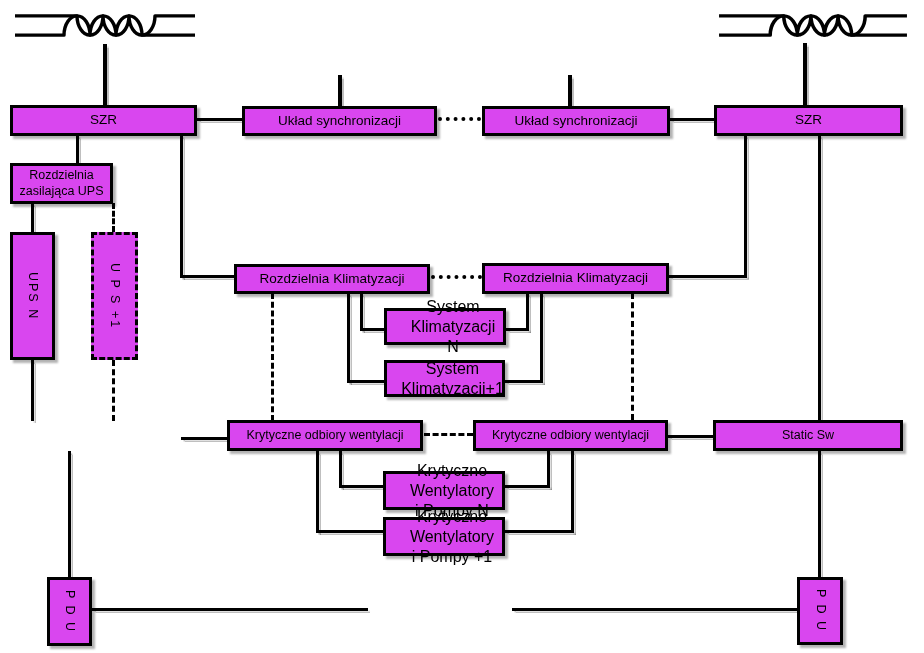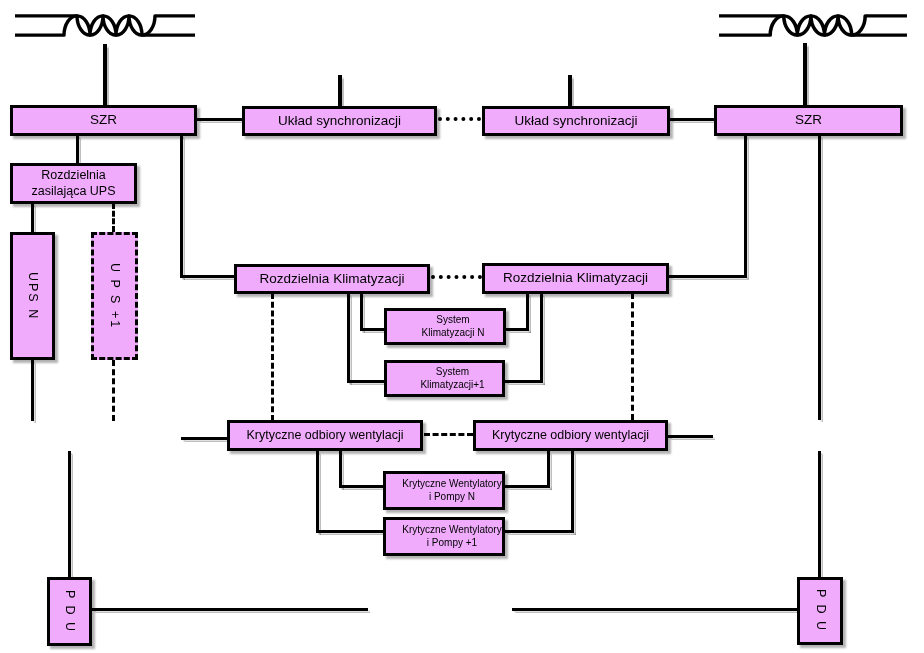--- a/index.html
+++ b/index.html
@@ -8,42 +8,42 @@
     width:924px;height:653px;
     background:#ffffff;
     font-family:"Liberation Sans","DejaVu Sans",sans-serif;
     color:#000;
     overflow:hidden;
   }
   .box{
     position:absolute;
     box-sizing:border-box;
     border:3px solid #000;
-    background:#f0abfc;
+    background:#d946ef;
     display:flex;
     align-items:center;
     justify-content:center;
     text-align:center;
     box-shadow:2.5px 2.5px 2px rgba(0,0,0,0.3);
     line-height:1.25;
   }
   .box span{white-space:pre-line;}
   .box.dashed{
     border-style:dashed;
     box-shadow:none;
   }
   .vtext span{
     writing-mode:vertical-rl;
     text-orientation:sideways;
     letter-spacing:2px;
     white-space:pre;
   }
   .f13{font-size:13.5px;}
   .f12{font-size:12.5px;}
-  .f11{font-size:10px;padding-left:16px;}
+  .f11{font-size:16px;padding-left:16px;}
   .hline,.vline{position:absolute;background:#000;box-shadow:1.5px 1.5px 1px rgba(0,0,0,0.25);}
   .hline{height:3px;}
   .vline{width:3px;}
   .stub{width:4px;}
   .dot-h{position:absolute;height:0;border-top:4px dotted #000;}
   .dash-h{position:absolute;height:0;border-top:3px dashed #000;}
   .dash-v{position:absolute;width:0;border-left:3px dashed #000;}
   .tsym{position:absolute;}
 </style>
 </head>
@@ -119,21 +119,21 @@
   <div class="box f13" style="left:242px;top:106px;width:195px;height:30px;">
     <span>Układ synchronizacji</span>
   </div>
   <div class="box f13" style="left:482px;top:106px;width:188px;height:30px;">
     <span>Układ synchronizacji</span>
   </div>
   <div class="box f13" style="left:714px;top:105px;width:189px;height:31px;">
     <span>SZR</span>
   </div>
 
-  <div class="box f12" style="left:10px;top:163px;width:127px;height:41px;">
+  <div class="box f12" style="left:10px;top:163px;width:103px;height:41px;">
     <span>Rozdzielnia
 zasilająca UPS</span>
   </div>
 
   <div class="box f12 vtext" style="left:10px;top:232px;width:45px;height:128px;">
     <span>UPS N</span>
   </div>
   <div class="box f12 vtext dashed" style="left:91px;top:232px;width:47px;height:128px;">
     <span>U P S +1</span>
   </div>
@@ -153,20 +153,23 @@
     <span>System
 Klimatyzacji+1</span>
   </div>
 
   <div class="box f12" style="left:227px;top:420px;width:196px;height:31px;">
     <span>Krytyczne odbiory wentylacji</span>
   </div>
   <div class="box f12" style="left:473px;top:420px;width:195px;height:31px;">
     <span>Krytyczne odbiory wentylacji</span>
   </div>
+  <div class="box f12" style="left:713px;top:420px;width:190px;height:31px;">
+    <span>Static Sw</span>
+  </div>
 
   <div class="box f11" style="left:383px;top:471px;width:122px;height:39px;">
     <span>Krytyczne Wentylatory
 i Pompy N</span>
   </div>
   <div class="box f11" style="left:383px;top:517px;width:122px;height:39px;">
     <span>Krytyczne Wentylatory
 i Pompy +1</span>
   </div>
 

